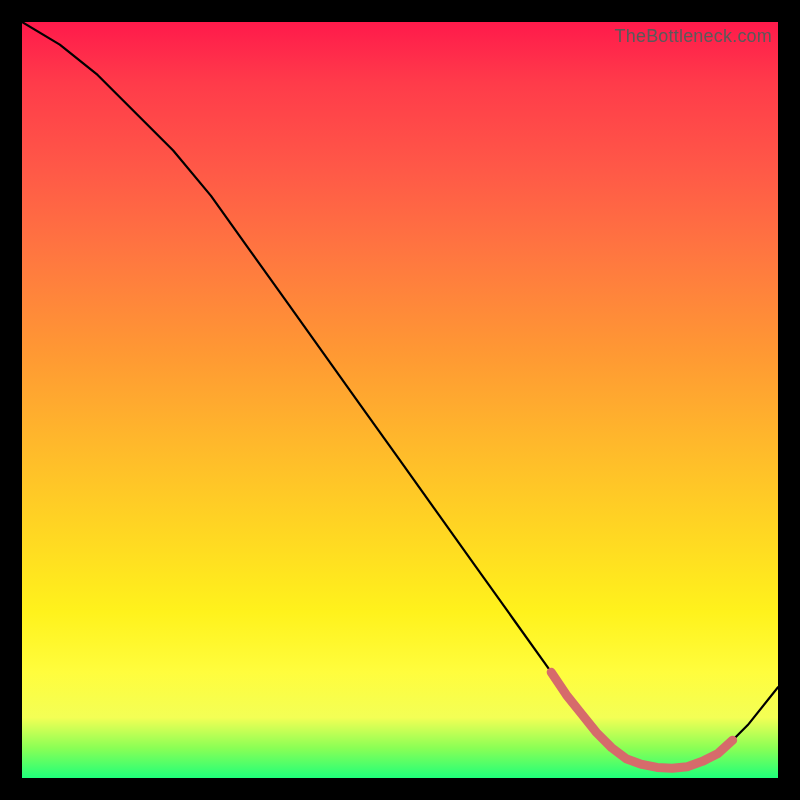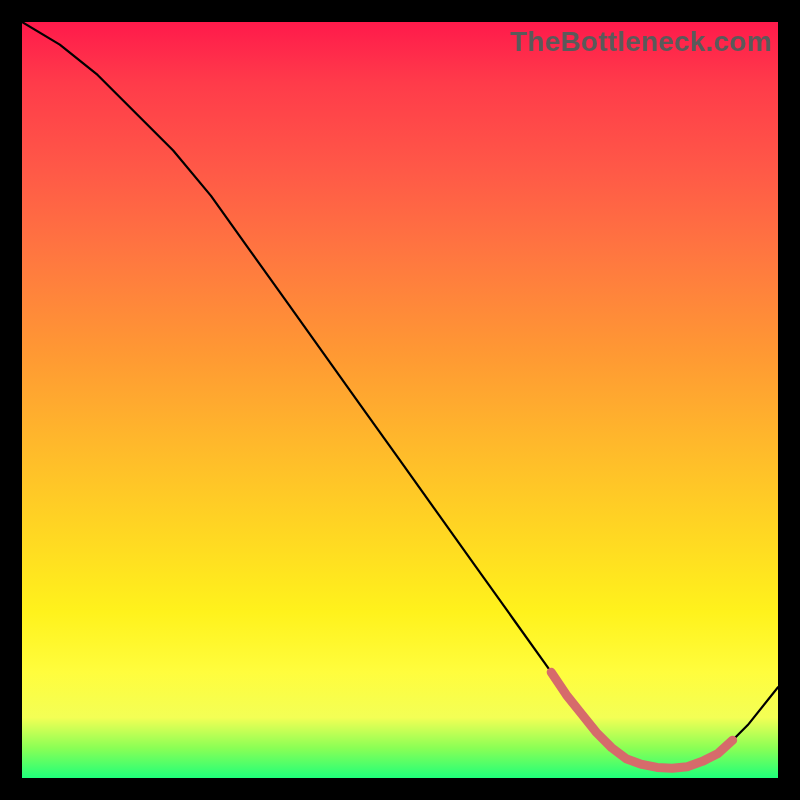--- a/index.html
+++ b/index.html
@@ -37,22 +37,22 @@
       #fffd3d 86%,
       #f3ff55 92%,
       #8bff55 96%,
       #1fff7a 100%
     );
   }
   .watermark {
     position: absolute;
     top: 4px;
     right: 6px;
-    font-size: 28px;
-    font-weight: 700;
+    font-size: 18px;
+    font-weight: 400;
     color: #5a5a5a;
     letter-spacing: 0.2px;
     user-select: none;
   }
   svg.curve {
     position: absolute;
     left: 0;
     top: 0;
     width: 756px;
     height: 756px;

